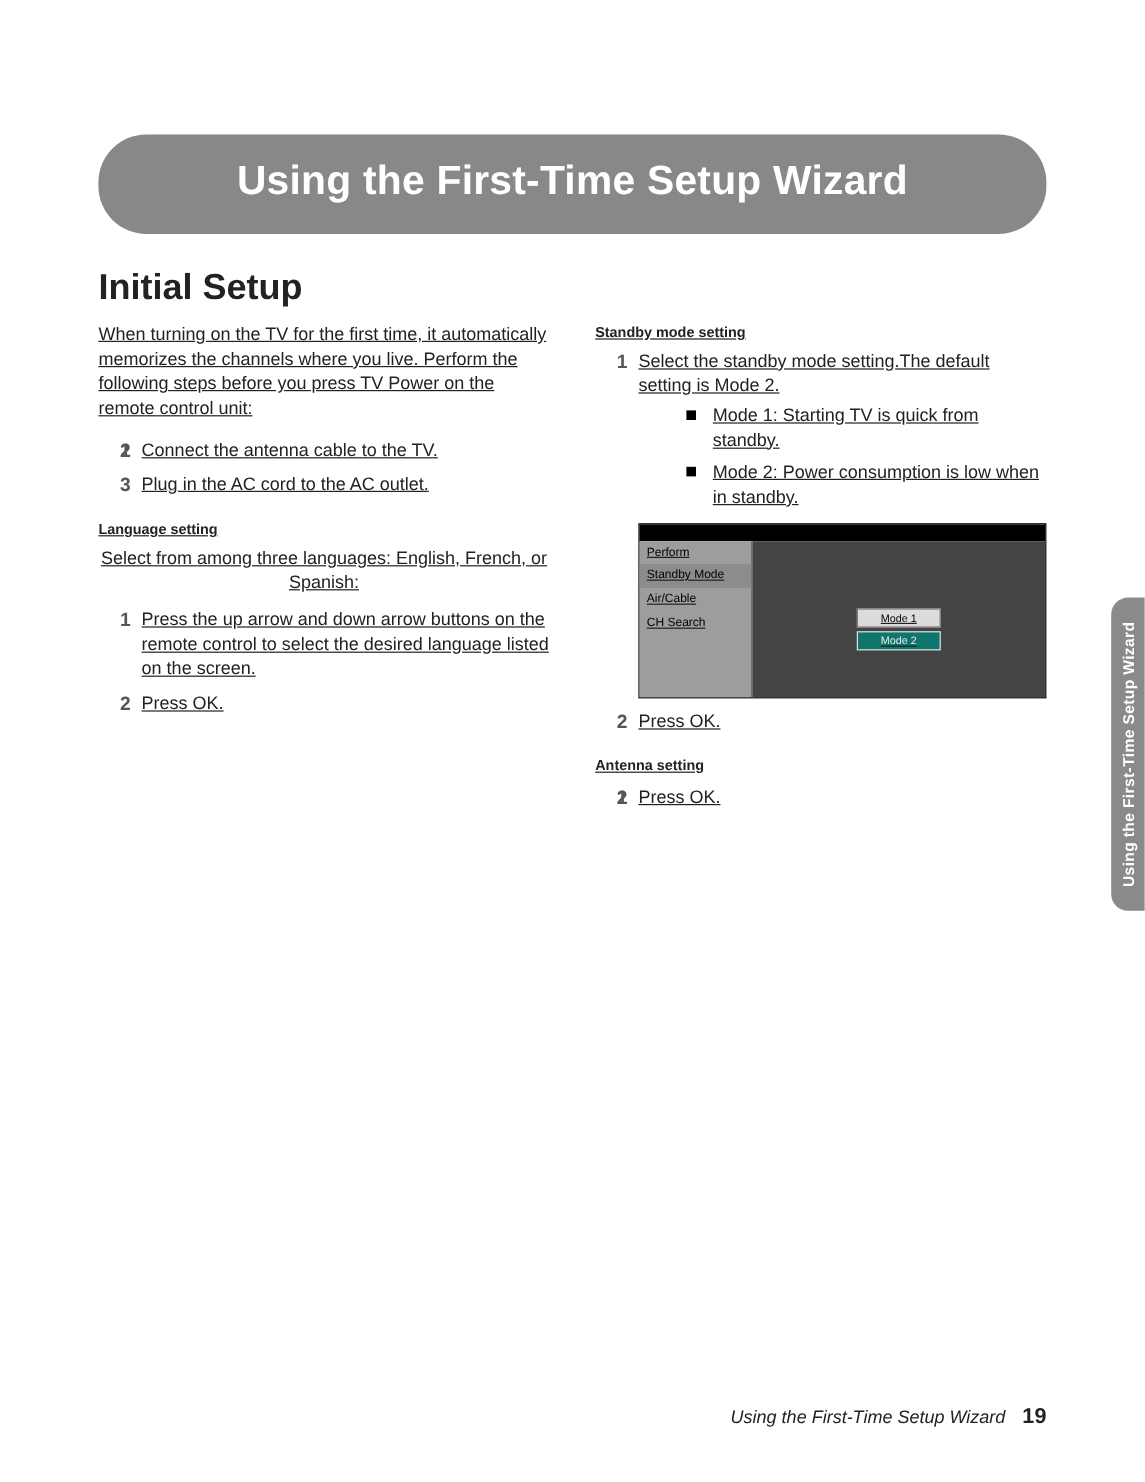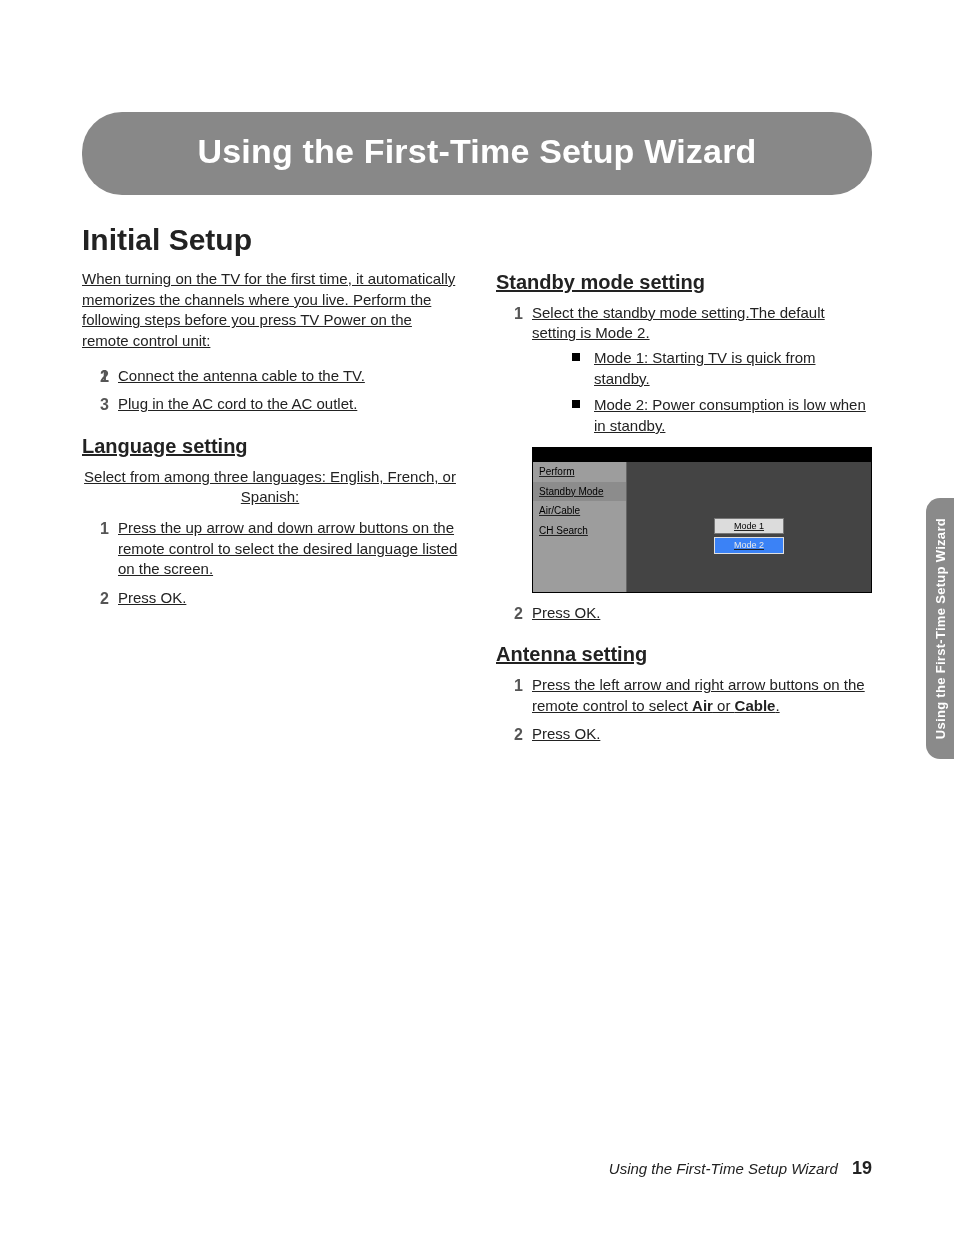--- a/index.html
+++ b/index.html
@@ -40,21 +40,21 @@
   ol.num { list-style: none; padding-left: 18px; }
   ol.num li { position: relative; padding-left: 18px; margin-bottom: 8px; }
   ol.num li .n {
     position: absolute;
     left: 0; top: 0;
     font-weight: 700;
     font-size: 16px;
     color: #555;
   }
   .sub-h {
-    font-size: 20px;
+    font-size: 12px;
     font-weight: 700;
     margin-top: 18px;
     margin-bottom: 6px;
   }
   .para { margin-bottom: 10px; text-align: center; }
   ul.sq { list-style: none; padding-left: 40px; margin-top: 4px; margin-bottom: 10px; }
   ul.sq li { position: relative; padding-left: 22px; margin-bottom: 6px; }
   ul.sq li::before {
     content: "";
     position: absolute;
@@ -95,21 +95,21 @@
   .tv-menu .opt {
     width: 70px;
     text-align: center;
     font-size: 9px;
     padding: 1px 0;
     color: #000;
     background: #dcdcdc;
     border: 1px solid #777;
   }
   .tv-menu .opt.sel {
-    background: #3b82f6;
+    background: #0f766e;
     color: #e8e8e8;
     border: 1px solid #e0e0e0;
   }
 
   
   .side-tab {
     position: absolute;
     right: 0;
     top: 498px;
     width: 28px;
@@ -125,21 +125,21 @@
     writing-mode: vertical-rl;
     transform: rotate(180deg);
     font-size: 13px;
     font-weight: 700;
     letter-spacing: 0.3px;
     white-space: nowrap;
   }
 
   .footer {
     position: absolute;
-    bottom: 56px;
+    bottom: 44px;
     right: 82px;
     font-size: 15px;
   }
   .footer .ft-title { font-style: italic; }
   .footer .ft-page { font-weight: 700; font-size: 18px; margin-left: 10px; }
 </style>
 </head>
 <body>
 
 <div class="chapter-banner">
@@ -196,23 +196,20 @@
           </div>
         </div>
       </li>
       <li><span class="n">2</span><span>Press OK.</span></li>
     </ol>
 
     <h3 class="sub-h">Antenna setting</h3>
     <ol class="num">
       <li>
         <span class="n">1</span>
-        <span>
-          <span>Press the left arrow and right arrow buttons on the remote control to select </span><span class="bold">Air</span><span> or </span><span class="bold">Cable</span><span>.</span>
-        </span>
       </li>
       <li><span class="n">2</span><span>Press OK.</span></li>
     </ol>
   </div>
 
 </div>
 
 <div class="side-tab">
   <span>Using the First-Time Setup Wizard</span>
 </div>

